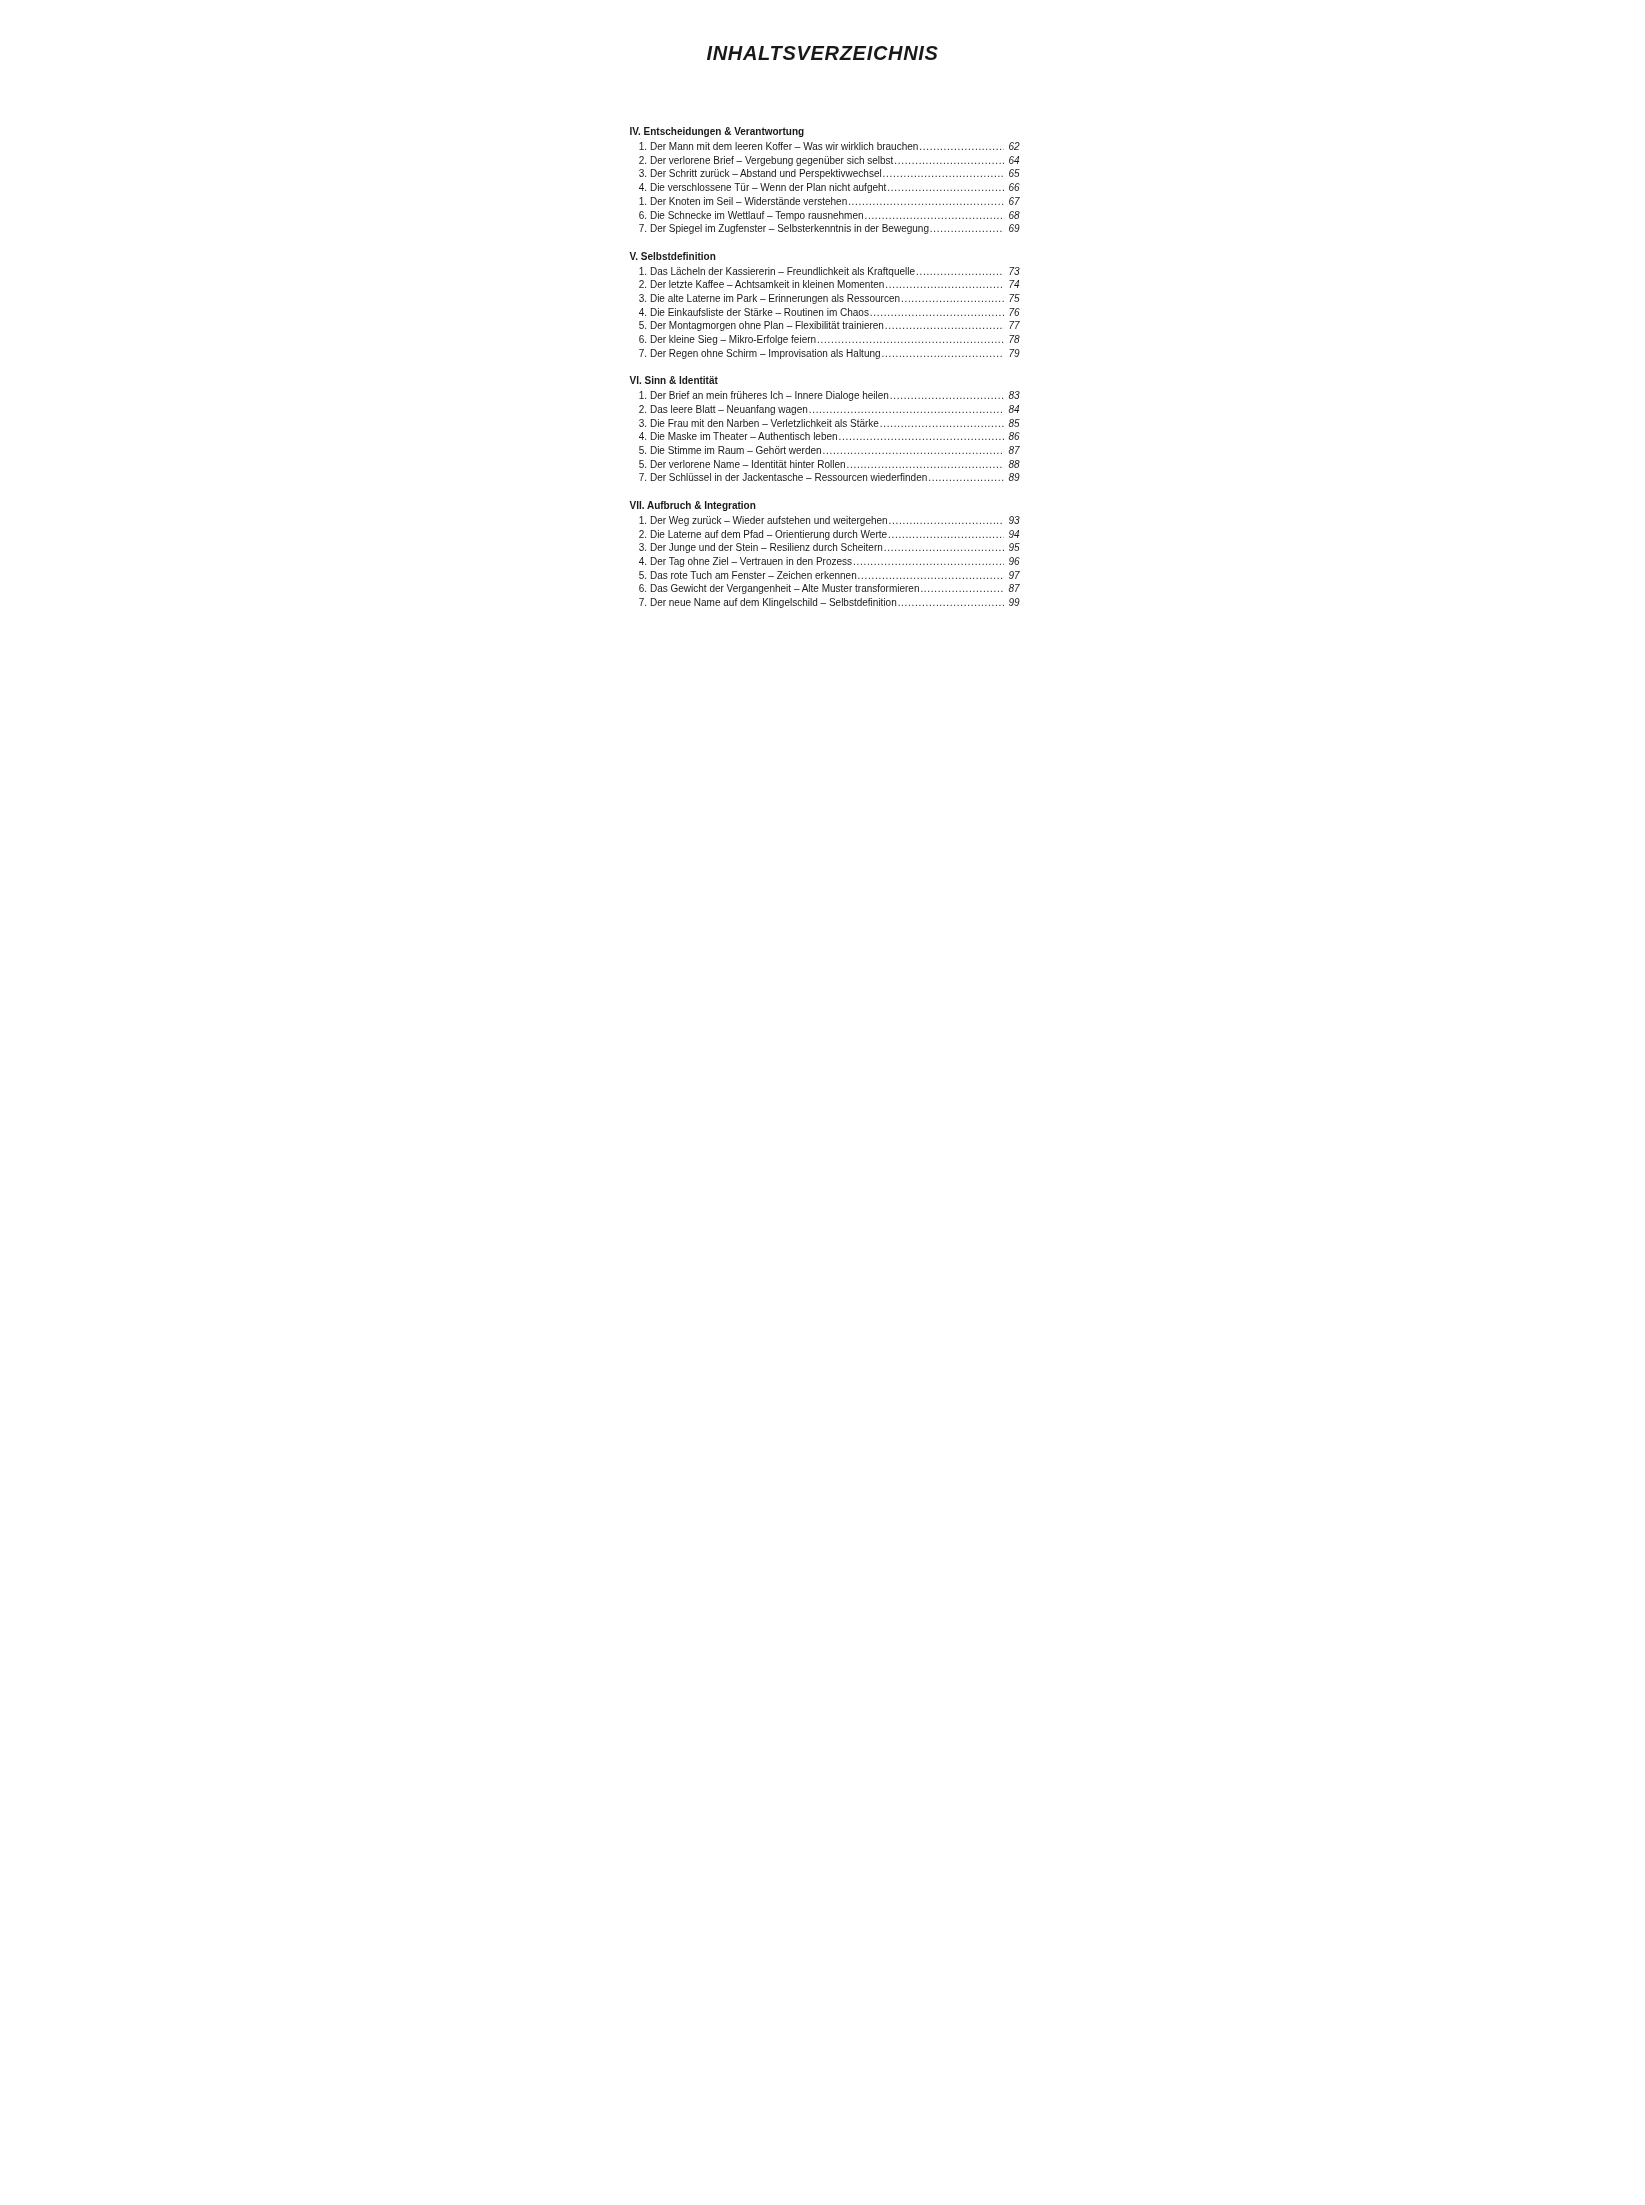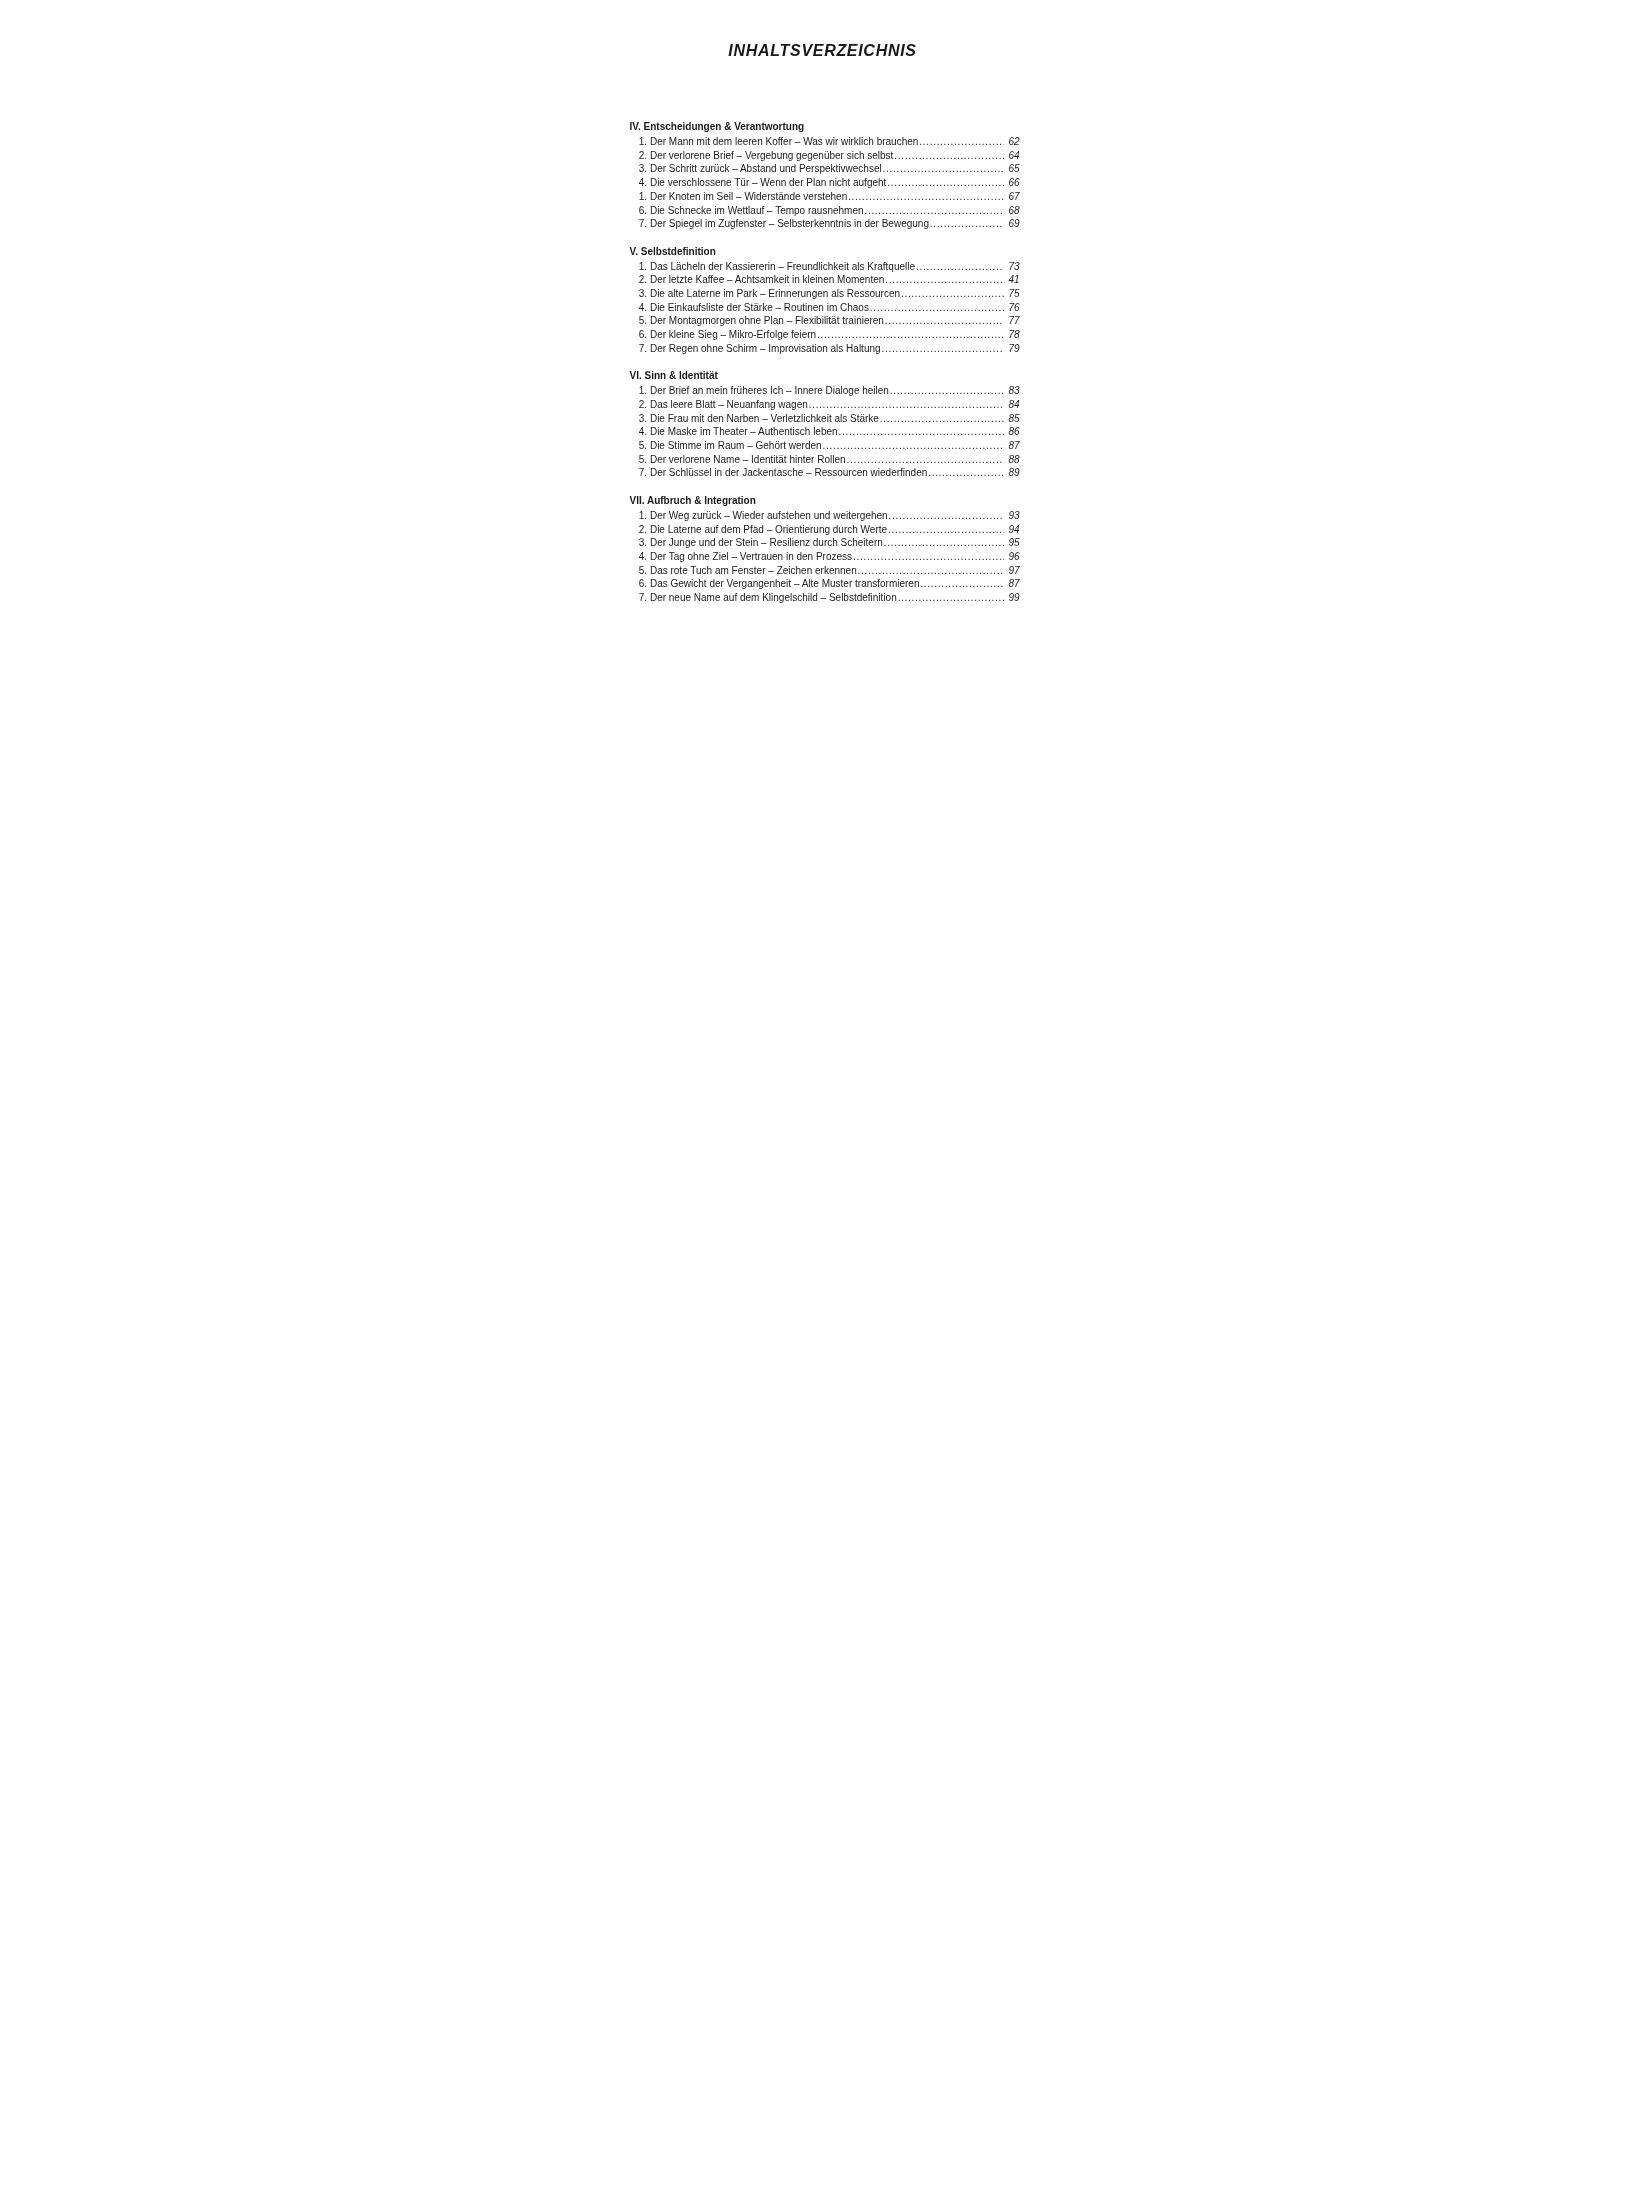--- a/index.html
+++ b/index.html
@@ -14,21 +14,21 @@
     width: 498px;
     min-height: 692px;
     margin: 0 auto;
     background: #ffffff;
     box-sizing: border-box;
     padding: 42px 0 26.5px 0;
   }
   .page-title {
     margin: 0;
     text-align: center;
-    font-size: 16px;
+    font-size: 20px;
     font-style: italic;
     font-weight: 600;
     letter-spacing: 0.7px;
     color: #191919;
   }
   .toc {
     margin: 60px 52px 0 56px; 
   }
   .toc-section + .toc-section {
     margin-top: 13.7px;
@@ -129,21 +129,21 @@
     <div class="section-items">
   <div class="toc-item">
     <span class="item-label">1. Das Lächeln der Kassiererin – Freundlichkeit als Kraftquelle</span>
     <span class="leader"></span>
     <span class="item-page">73</span>
   </div>
 
   <div class="toc-item">
     <span class="item-label">2. Der letzte Kaffee – Achtsamkeit in kleinen Momenten</span>
     <span class="leader"></span>
-    <span class="item-page">41</span>
+    <span class="item-page">74</span>
   </div>
 
   <div class="toc-item">
     <span class="item-label">3. Die alte Laterne im Park – Erinnerungen als Ressourcen</span>
     <span class="leader"></span>
     <span class="item-page">75</span>
   </div>
 
   <div class="toc-item">
     <span class="item-label">4. Die Einkaufsliste der Stärke – Routinen im Chaos</span>

